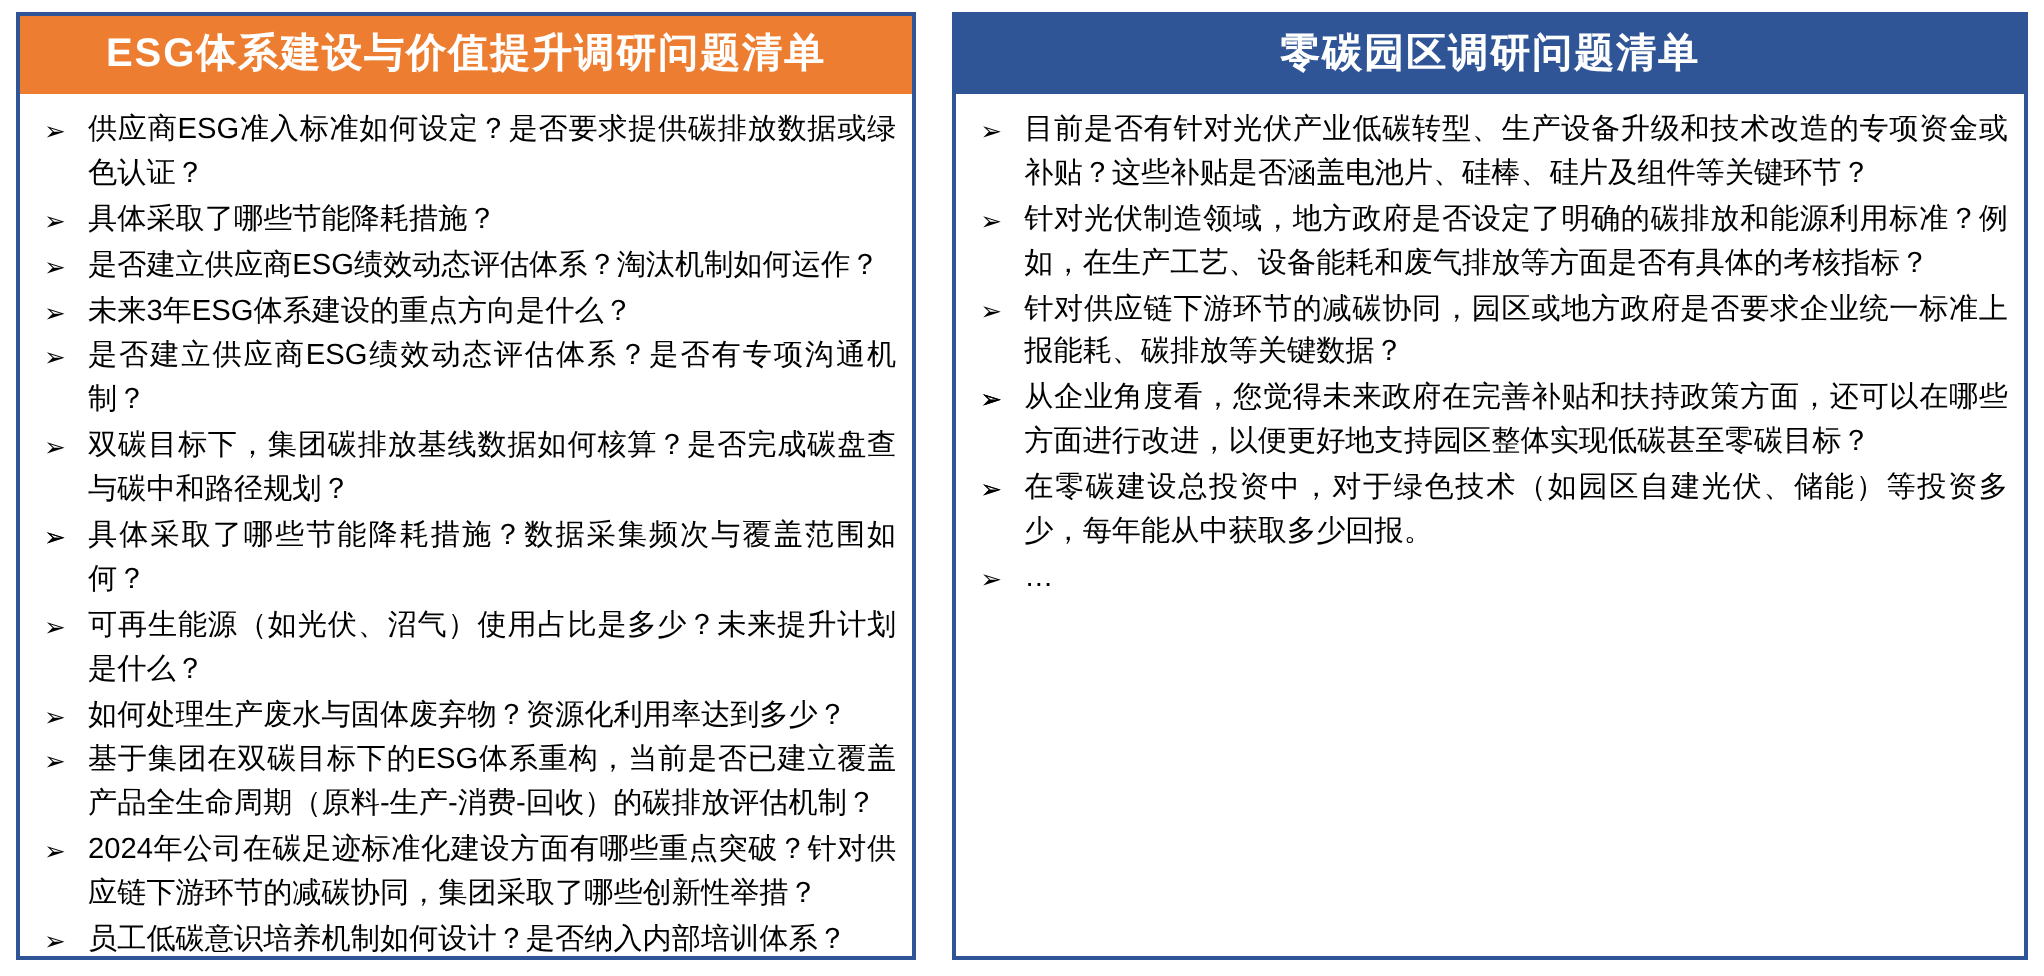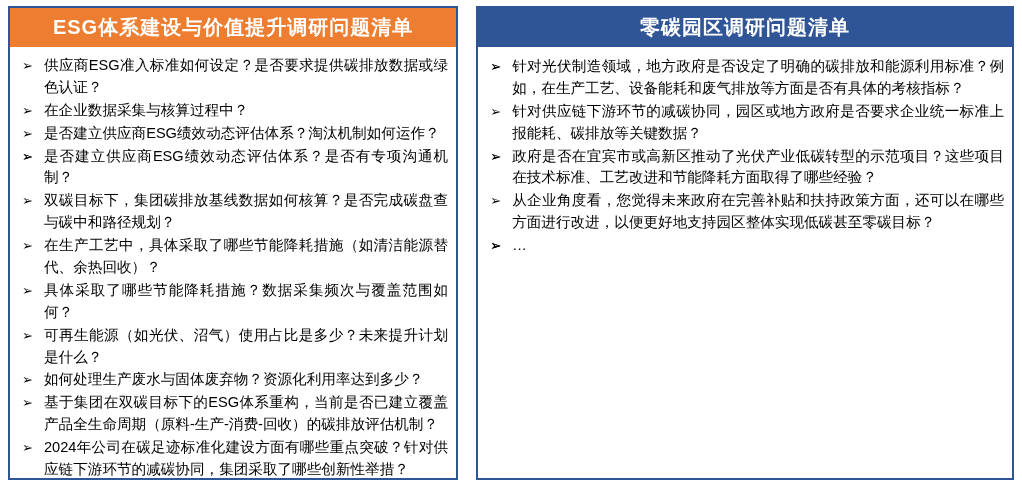--- a/index.html
+++ b/index.html
@@ -91,47 +91,47 @@
 </head>
 <body>
 
 <div class="page">
 
   <div class="panel panel-left">
     <div class="panel-title title-orange">ESG体系建设与价值提升调研问题清单</div>
     <div class="panel-body">
       <ul class="qlist">
         <li><span class="bullet">➢</span><span>供应商ESG准入标准如何设定？是否要求提供碳排放数据或绿色认证？</span></li>
-        <li><span class="bullet">➢</span><span>在企业数据采集与核算过程中？</span></li>
+        <li><span class="bullet">➢</span><span>具体采取了哪些节能降耗措施？</span></li>
         <li><span class="bullet">➢</span><span>是否建立供应商ESG绩效动态评估体系？淘汰机制如何运作？</span></li>
-        <li><span class="bullet">➢</span></li>
+        <li><span class="bullet">➢</span><span>未来3年ESG体系建设的重点方向是什么？</span></li>
         <li><span class="bullet">➢</span><span>是否建立供应商ESG绩效动态评估体系？是否有专项沟通机制？</span></li>
         <li><span class="bullet">➢</span><span>双碳目标下，集团碳排放基线数据如何核算？是否完成碳盘查与碳中和路径规划？</span></li>
-        <li><span class="bullet">➢</span><span>在生产工艺中，具体采取了哪些节能降耗措施（如清洁能源替代、余热回收）？</span></li>
+        <li><span class="bullet">➢</span></li>
         <li><span class="bullet">➢</span><span>具体采取了哪些节能降耗措施？数据采集频次与覆盖范围如何？</span></li>
         <li><span class="bullet">➢</span><span>可再生能源（如光伏、沼气）使用占比是多少？未来提升计划是什么？</span></li>
         <li><span class="bullet">➢</span><span>如何处理生产废水与固体废弃物？资源化利用率达到多少？</span></li>
         <li><span class="bullet">➢</span><span>基于集团在双碳目标下的ESG体系重构，当前是否已建立覆盖产品全生命周期（原料-生产-消费-回收）的碳排放评估机制？</span></li>
         <li><span class="bullet">➢</span><span>2024年公司在碳足迹标准化建设方面有哪些重点突破？针对供应链下游环节的减碳协同，集团采取了哪些创新性举措？</span></li>
-        <li><span class="bullet">➢</span></li>
+        <li><span class="bullet">➢</span><span>员工低碳意识培养机制如何设计？是否纳入内部培训体系？</span></li>
 
       </ul>
     </div>
   </div>
 
   <div class="panel panel-right">
     <div class="panel-title title-blue">零碳园区调研问题清单</div>
     <div class="panel-body">
       <ul class="qlist">
-        <li><span class="bullet">➢</span></li>
+        <li><span class="bullet">➢</span><span>目前是否有针对光伏产业低碳转型、生产设备升级和技术改造的专项资金或补贴？这些补贴是否涵盖电池片、硅棒、硅片及组件等关键环节？</span></li>
         <li><span class="bullet">➢</span><span>针对光伏制造领域，地方政府是否设定了明确的碳排放和能源利用标准？例如，在生产工艺、设备能耗和废气排放等方面是否有具体的考核指标？</span></li>
         <li><span class="bullet">➢</span><span>针对供应链下游环节的减碳协同，园区或地方政府是否要求企业统一标准上报能耗、碳排放等关键数据？</span></li>
         <li><span class="bullet">➢</span></li>
-        <li><span class="bullet">➢</span><span>政府是否在宜宾市或高新区推动了光伏产业低碳转型的示范项目？这些项目在技术标准、工艺改进和节能降耗方面取得了哪些经验？</span></li>
+        <li><span class="bullet">➢</span></li>
         <li><span class="bullet">➢</span><span>从企业角度看，您觉得未来政府在完善补贴和扶持政策方面，还可以在哪些方面进行改进，以便更好地支持园区整体实现低碳甚至零碳目标？</span></li>
         <li><span class="bullet">➢</span></li>
-        <li><span class="bullet">➢</span></li>
+        <li><span class="bullet">➢</span><span>在零碳建设总投资中，对于绿色技术（如园区自建光伏、储能）等投资多少，每年能从中获取多少回报。</span></li>
         <li class="ellipsis-item"><span class="bullet">➢</span><span>…</span></li>
       </ul>
     </div>
   </div>
 
 </div>
 
 </body></html>

